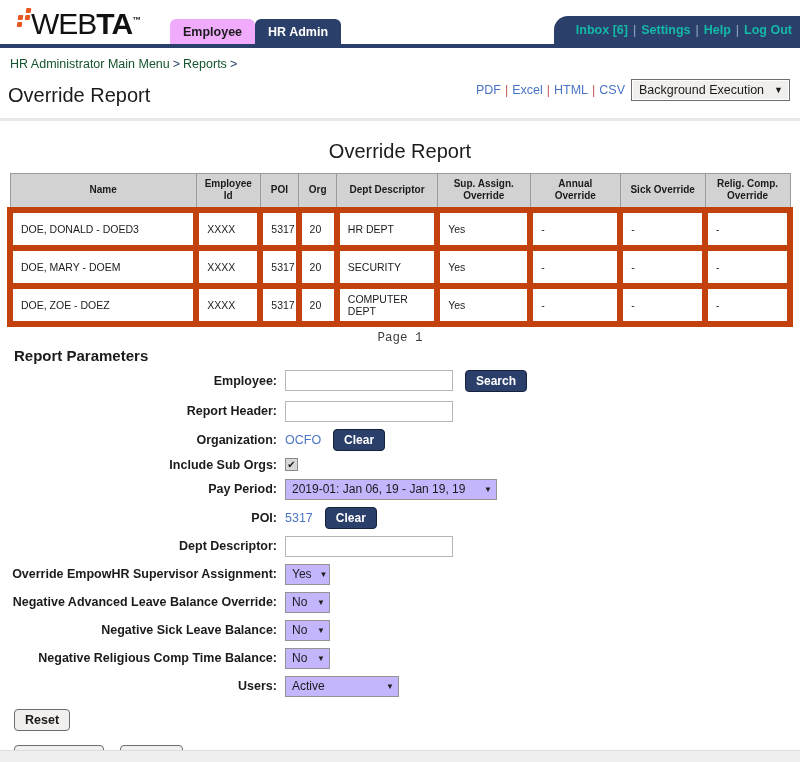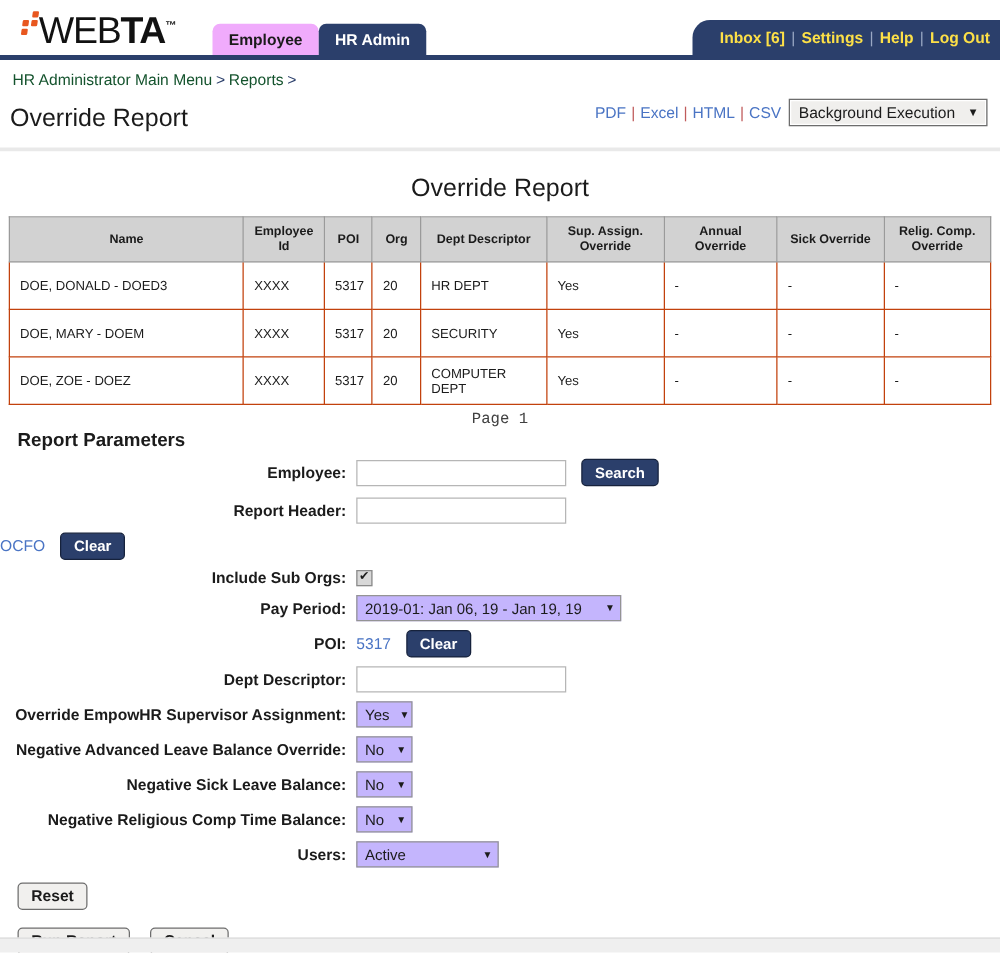--- a/index.html
+++ b/index.html
@@ -69,21 +69,21 @@
     height: 28px;
     background: #2b3f6b;
     color: #ffffff;
     font-size: 12.5px;
     font-weight: 700;
     display: flex;
     align-items: center;
     padding: 0 8px 0 22px;
     border-radius: 14px 0 0 0;
   }
-  .usernav a { color:#fde047; text-decoration:none; cursor:pointer; }
+  .usernav a { color:#14b8a6; text-decoration:none; cursor:pointer; }
   .usernav .sep { color:#9aa8c4; margin: 0 5px; font-weight:400; }
 
   
   .breadcrumb {
     padding: 9px 0 0 10px;
     font-size: 12.5px;
     color: #2b3f6b;
     height: 30px;
   }
   .breadcrumb a { color:#14532d; text-decoration:none; cursor:pointer; }
@@ -143,21 +143,21 @@
     border: 1px solid #9a9a9a;
     font-size: 10px;
     font-weight: 700;
     height: 36px;
     padding: 2px 6px;
     text-align: center;
     line-height: 12px;
     color: #1b1b1b;
   }
   table.rpt td {
-    border: 1px solid #c2410c;
+    border: 6px solid #c2410c;
     height: 38px;
     padding: 2px 8px;
     font-size: 10.5px;
     text-align: left;
     vertical-align: middle;
     color: #1b1b1b;
     background: #ffffff;
   }
   .c0 { width: 180px; }
   .c1 { width: 62px; }
@@ -403,20 +403,21 @@
   </div>
 
   <div class="frow">
     <div class="flabel">Report Header:</div>
     <div class="fctl">
       <input class="txtin" type="text" value="" style="">
     </div>
   </div>
 
   <div class="frow">
+    <div class="flabel">Organization:</div>
     <div class="fctl">
       <span class="linkval">OCFO</span>
       <button class="btn-blue">Clear</button>
     </div>
   </div>
 
   <div class="frow">
     <div class="flabel">Include Sub Orgs:</div>
     <div class="fctl">
       <span class="chk">✔</span>

